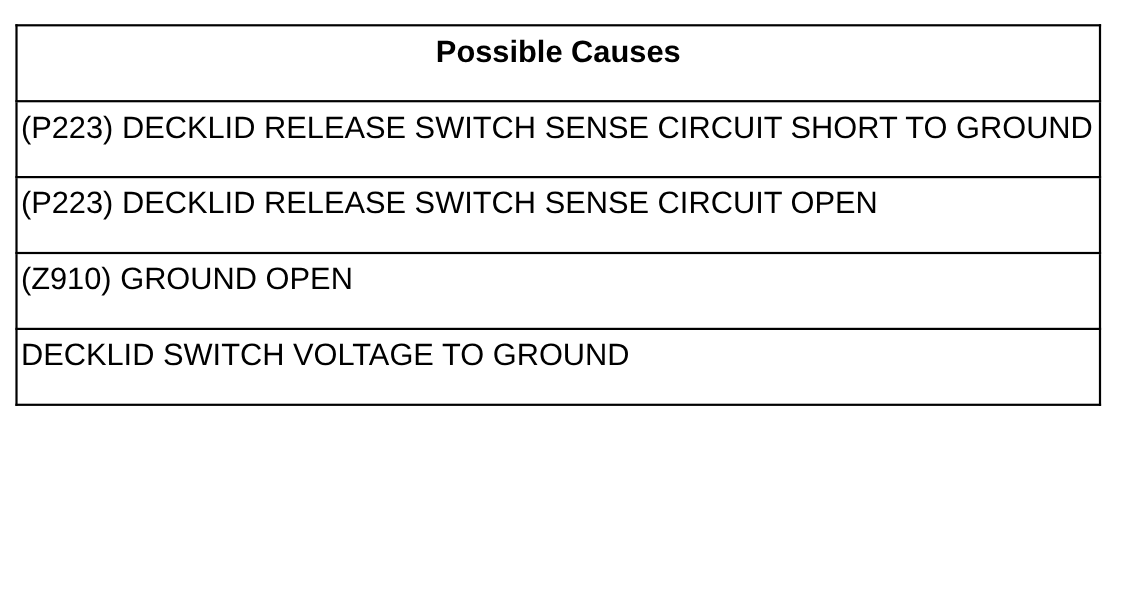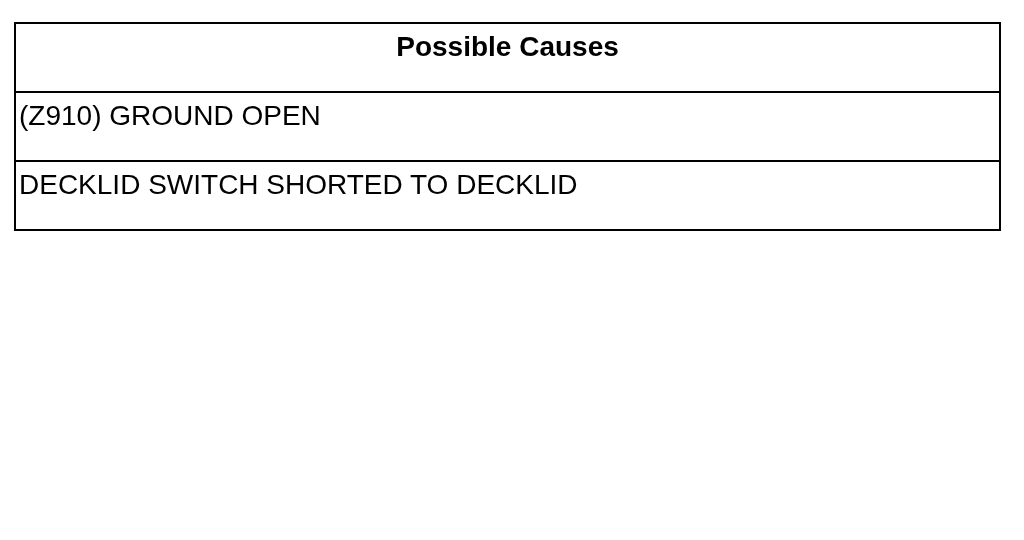--- a/index.html
+++ b/index.html
@@ -50,19 +50,25 @@
 <body>
 
 <table class="causes">
   <thead>
     <tr>
       <th>Possible Causes</th>
     </tr>
   </thead>
   <tbody>
     <tr>
+      <td>(P223) DECKLID RELEASE SWITCH SENSE CIRCUIT SHORT TO GROUND</td>
+    </tr>
+    <tr>
+      <td>(P223) DECKLID RELEASE SWITCH SENSE CIRCUIT OPEN</td>
+    </tr>
+    <tr>
       <td>(Z910) GROUND OPEN</td>
     </tr>
     <tr>
-      <td>DECKLID SWITCH SHORTED TO DECKLID</td>
+      <td>DECKLID SWITCH VOLTAGE TO GROUND</td>
     </tr>
   </tbody>
 </table>
 
 </body></html>

